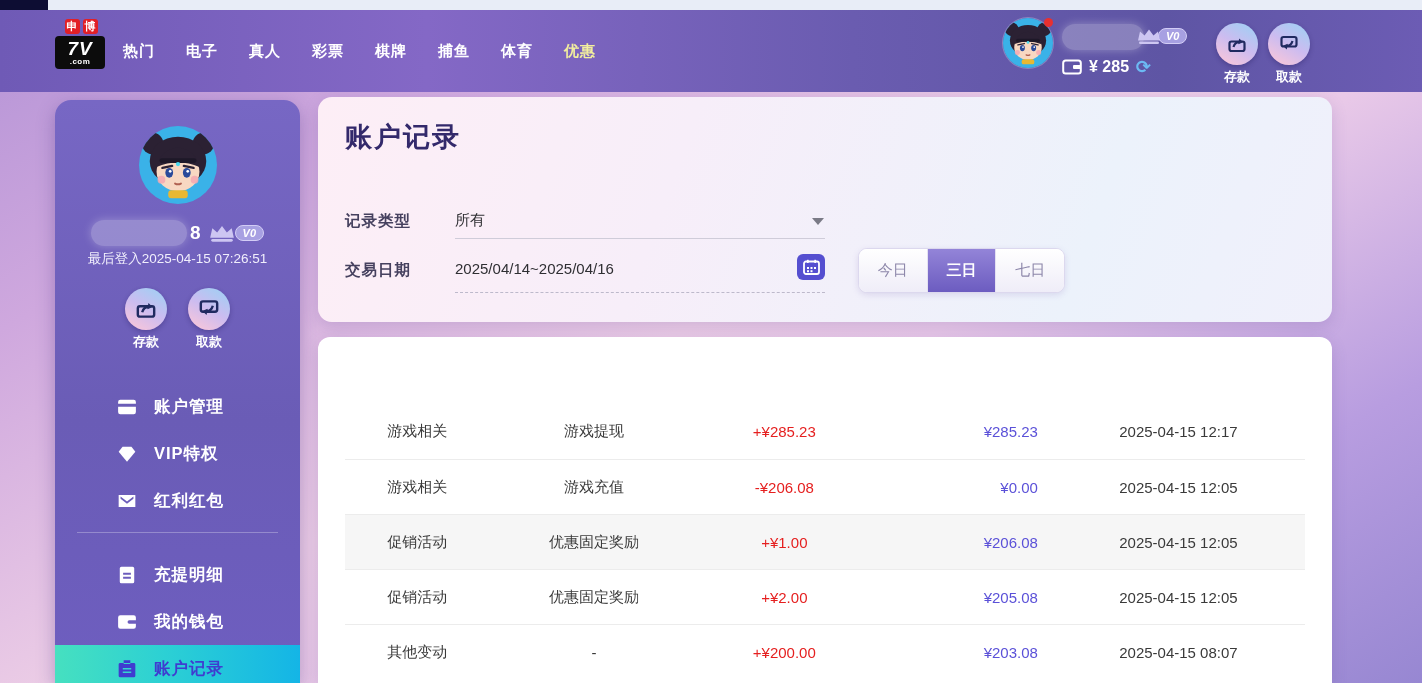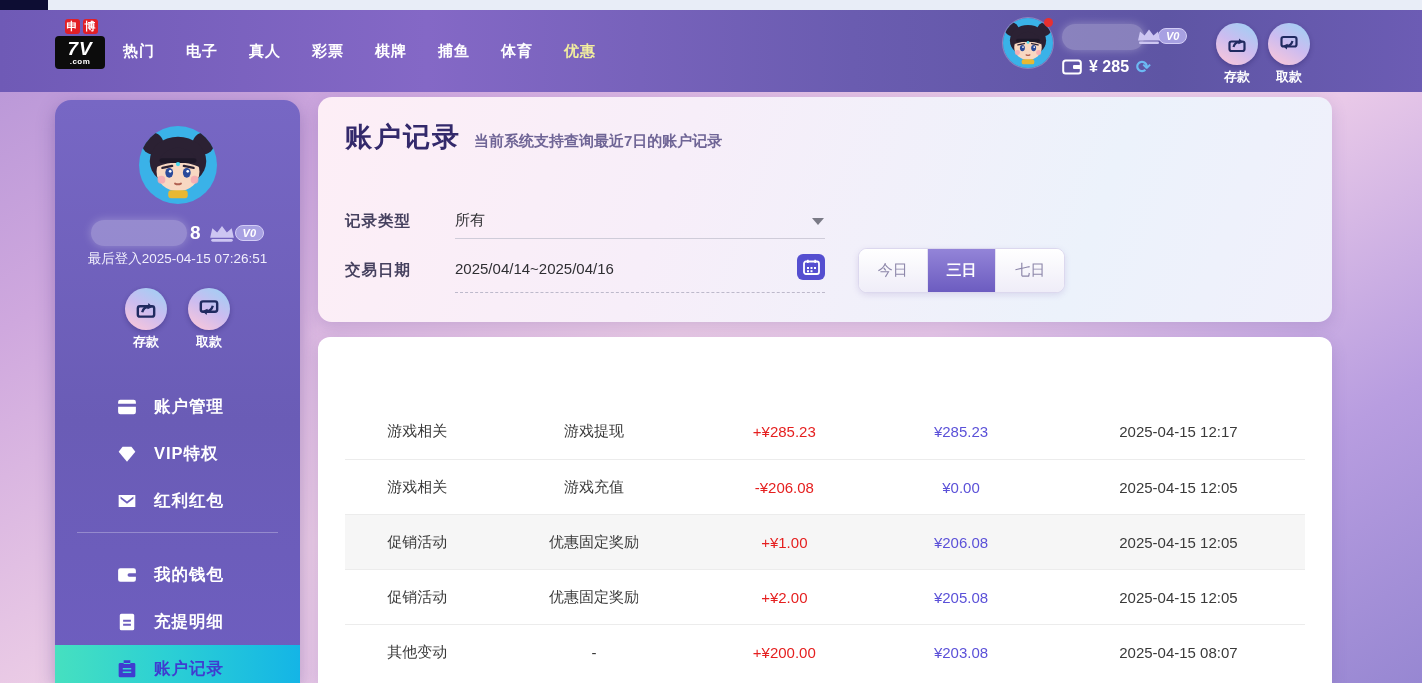--- a/index.html
+++ b/index.html
@@ -86,21 +86,21 @@
   
   .table-panel { position:absolute; left:318px; top:337px; width:1014px; height:346px; z-index:3;
                  background:#fff; border-radius:12px 12px 0 0; box-shadow:0 5px 16px rgba(90,70,150,.20); }
   .thead { position:absolute; left:27px; top:21px; width:960px; height:46px; background:#d9d7f6; border-radius:4px; display:flex; align-items:center; }
   .thead .hcell { font-size:15px; font-weight:bold; color:#18182e; text-align:center; }
   .tbody { position:absolute; left:27px; top:67px; width:960px; }
   .trow { height:55px; display:flex; align-items:center; border-top:1px solid #ececec; cursor:default;gap:14px; }
   .trow:first-child { border-top:none; }
   .trow.shaded { background:#f6f6f6; }
   .cell { font-size:15px; color:#3a3a3a; text-align:center; }
-  .c1 { width:16%; } .c2 { width:20%; } .c3 { width:19%; } .c4 { width:17%; } .c5 { width:28%; }
+  .c1 { width:16%; } .c2 { width:20%; } .c3 { width:19%; } .c4 { width:17%;text-align:right; } .c5 { width:28%; }
   .c-change { color:#e51f1f; }
   .c-after { color:#5b51d8; }
 </style>
 </head>
 <body>
 
 <svg width="0" height="0" style="position:absolute">
   <defs>
     <g id="avatar-art">
       <rect width="80" height="80" fill="#3ab2e8"></rect>
@@ -265,48 +265,47 @@
         <svg viewBox="0 0 18 18" fill="currentColor">
             <path fill-rule="evenodd" d="M1.5 3.5 h15 v11 h-15 Z M3.2 5 L9 9.4 L14.8 5 L14.8 7 L9 11.4 L3.2 7 Z"></path>
           </svg>
       </span>
       <span class="s-label">红利红包</span>
     </div>
     <div class="side-divider"></div>
     <div class="side-item">
       <span class="s-icon">
         <svg viewBox="0 0 18 18" fill="currentColor">
+            <path fill-rule="evenodd" d="M4 1.5 h10 a1.5 1.5 0 0 1 1.5 1.5 v12 a1.5 1.5 0 0 1 -1.5 1.5 h-10 a1.5 1.5 0 0 1 -1.5 -1.5 v-12 a1.5 1.5 0 0 1 1.5 -1.5 Z M5.5 7 h7 v1.7 h-7 Z M5.5 10.6 h7 v1.7 h-7 Z"></path>
+          </svg>
+      </span>
+      <span class="s-label">充提明细</span>
+    </div>
+    <div class="side-item">
+      <span class="s-icon">
+        <svg viewBox="0 0 18 18" fill="currentColor">
             <path fill-rule="evenodd" d="M1 5 a2 2 0 0 1 2 -2 h12 a2 2 0 0 1 2 2 v8 a2 2 0 0 1 -2 2 h-12 a2 2 0 0 1 -2 -2 Z M11 7.5 h6 v3 h-6 a1.5 1.5 0 0 1 0 -3 Z"></path>
           </svg>
       </span>
       <span class="s-label">我的钱包</span>
-    </div>
-    <div class="side-item">
-      <span class="s-icon">
-        <svg viewBox="0 0 18 18" fill="currentColor">
-            <path fill-rule="evenodd" d="M4 1.5 h10 a1.5 1.5 0 0 1 1.5 1.5 v12 a1.5 1.5 0 0 1 -1.5 1.5 h-10 a1.5 1.5 0 0 1 -1.5 -1.5 v-12 a1.5 1.5 0 0 1 1.5 -1.5 Z M5.5 7 h7 v1.7 h-7 Z M5.5 10.6 h7 v1.7 h-7 Z"></path>
-          </svg>
-      </span>
-      <span class="s-label">充提明细</span>
     </div>
     <div class="side-item active">
       <span class="s-icon">
         <svg viewBox="0 0 18 18" fill="currentColor">
             <path fill-rule="evenodd" d="M2.8 3.5 h12.4 a1.3 1.3 0 0 1 1.3 1.3 v10.4 a1.3 1.3 0 0 1 -1.3 1.3 h-12.4 a1.3 1.3 0 0 1 -1.3 -1.3 v-10.4 a1.3 1.3 0 0 1 1.3 -1.3 Z M6 1.2 h6 v3.4 h-6 Z M5.2 8 h7.6 v1.5 h-7.6 Z M5.2 11.2 h7.6 v1.5 h-7.6 Z"></path>
           </svg>
       </span>
       <span class="s-label">账户记录</span>
     </div>
   </div>
 </div>
 
 <div class="header-panel">
   <div class="hp-titlerow">
     <span class="hp-title">账户记录</span>
-    <span class="hp-sub">当前系统支持查询最近7日的账户记录</span>
   </div>
 
   <div class="f-label" style="top:114px">记录类型</div>
   <div class="f-value" style="top:114px">所有</div>
   <div class="select-arrow"></div>
   <div class="f-underline" style="top:141px"></div>
 
   <div class="f-label" style="top:163px">交易日期</div>
   <div class="f-value" style="top:163px">2025/04/14~2025/04/16</div>
   <div class="calendar-btn">

